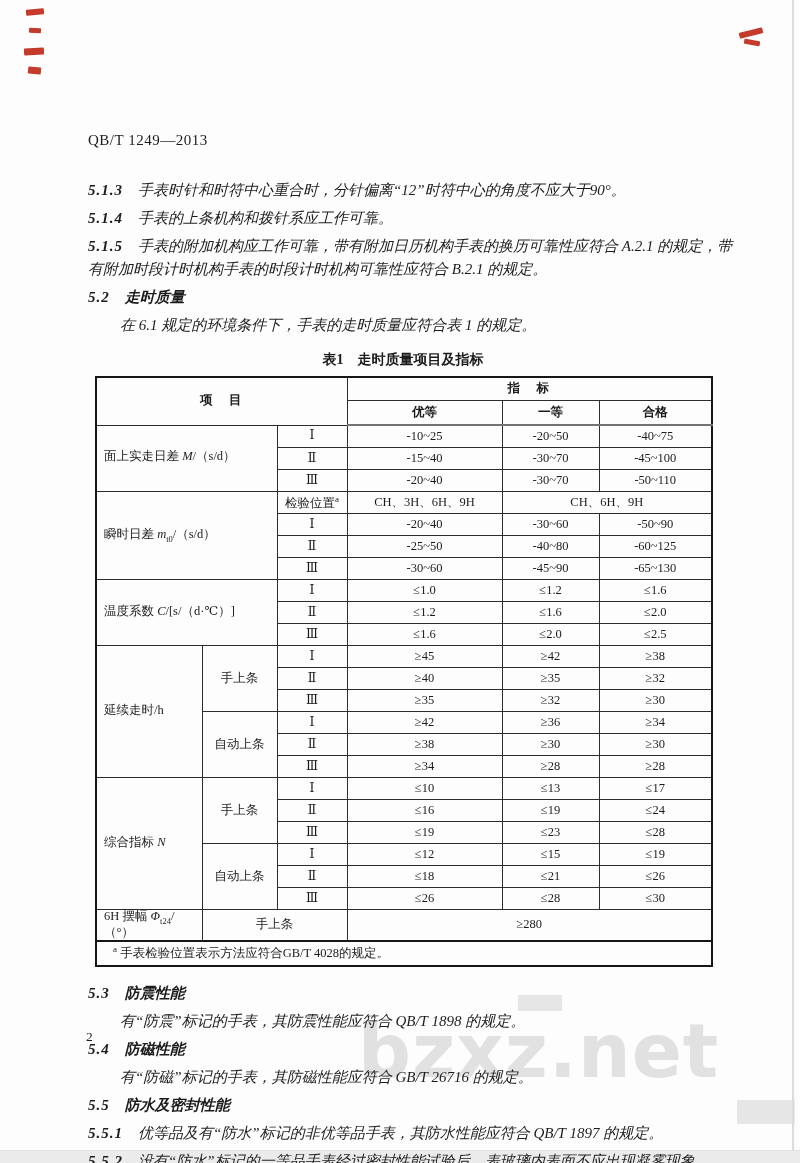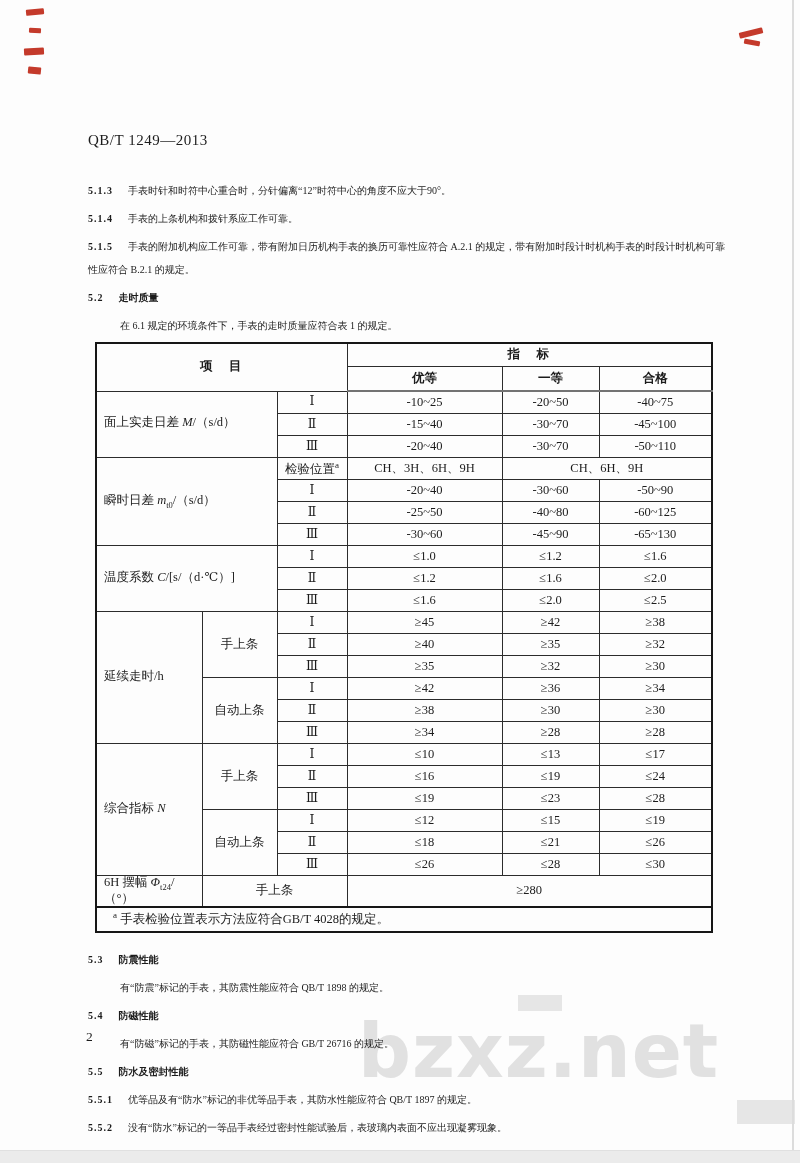--- a/index.html
+++ b/index.html
@@ -24,21 +24,21 @@
   .rm6{left:744px;top:40px;width:16px;height:5px;transform:rotate(10deg);}
   
   .watermark{
     position:absolute;left:358px;top:1008px;z-index:0;
     font-family:"DejaVu Sans","Liberation Sans",sans-serif;
     font-weight:bold;font-size:74px;letter-spacing:1px;color:#e1e1e1;
   }
   
   .content{position:absolute;left:88px;top:132px;width:646px;z-index:1;}
   .doc-header{font-weight:normal;font-size:15px;margin:0 0 30px 0;letter-spacing:.5px;}
-  .clause{font-size:10px;line-height:23px;margin:0 0 5px 0;}
+  .clause{font-size:15px;line-height:23px;margin:0 0 5px 0;font-style:italic;}
   .clause .cnum{font-weight:bold;margin-right:15px;letter-spacing:1px;}
   .clause.head{font-weight:bold;margin-top:3px;}
   .clause.plain{padding-left:32px;}
   .tbl-title{width:616px;text-align:center;font-weight:bold;font-size:14px;margin:14px 0 7px 7px;}
   
   table.qtable{
     border-collapse:collapse;table-layout:fixed;width:616px;margin-left:7px;
     font-size:12.5px;
   }
   table.qtable{border:2px solid #161616;}
@@ -78,20 +78,21 @@
   <div class="content">
 
     <p class="doc-header">QB/T 1249—2013</p>
 
     <p class="clause"><span class="cnum">5.1.3</span><span>手表时针和时符中心重合时，分针偏离“12”时符中心的角度不应大于90°。</span></p>
     <p class="clause"><span class="cnum">5.1.4</span><span>手表的上条机构和拨针系应工作可靠。</span></p>
     <p class="clause"><span class="cnum">5.1.5</span><span>手表的附加机构应工作可靠，带有附加日历机构手表的换历可靠性应符合 A.2.1 的规定，带有附加时段计时机构手表的时段计时机构可靠性应符合 B.2.1 的规定。</span></p>
     <p class="clause head"><span class="cnum">5.2</span><span>走时质量</span></p>
     <p class="clause plain">在 6.1 规定的环境条件下，手表的走时质量应符合表 1 的规定。</p>
 
+    <div class="tbl-title">表1　走时质量项目及指标</div>
 
     <table class="qtable">
       <colgroup>
         <col style="width:106px">
           <col style="width:75px">
           <col style="width:70px">
         <col style="width:155px">
           <col style="width:97px">
           <col style="width:113px">
       </colgroup>

